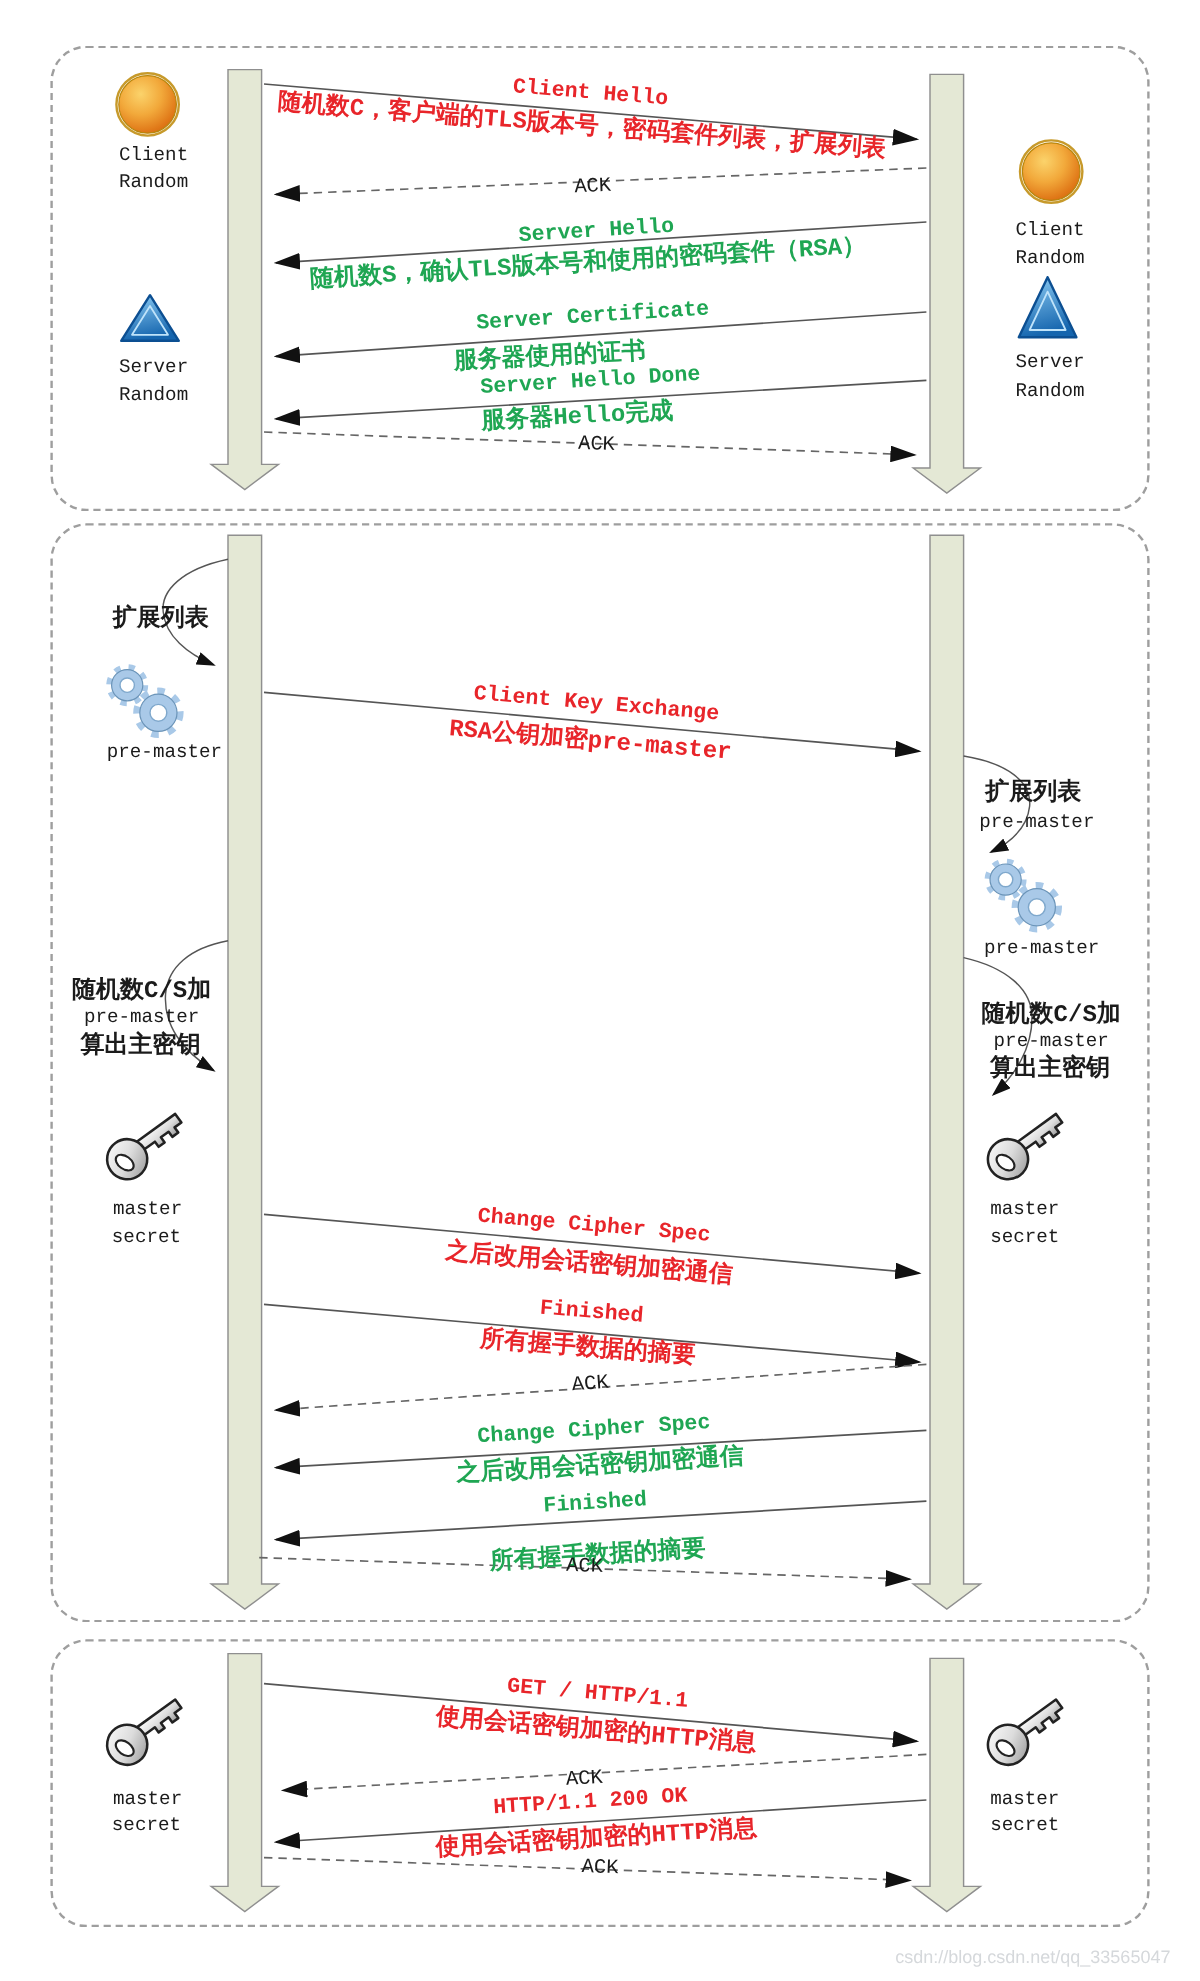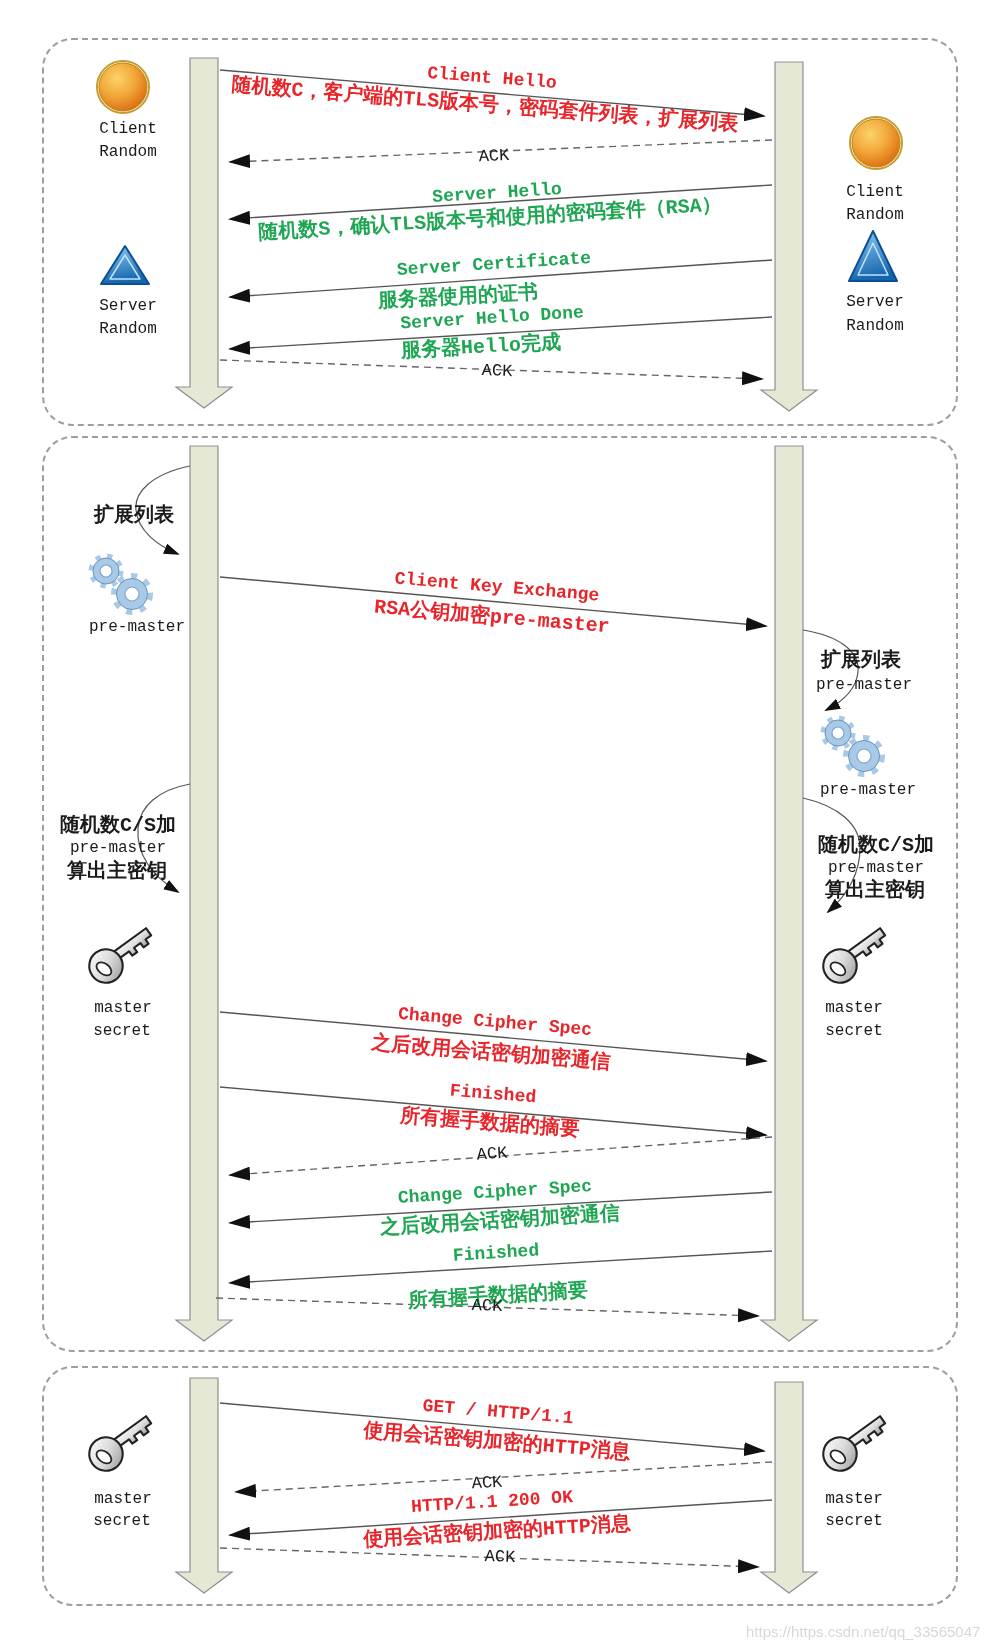--- a/index.html
+++ b/index.html
@@ -182,14 +182,14 @@
   <div class="lbl ack" style="left:487px;top:1483px;--r:-3.2deg">ACK</div>
   <div class="lbl t18 red" style="left:492px;top:1502px;--r:-3.5deg">HTTP/1.1 200 OK</div>
   <div class="lbl cjk red" style="left:497px;top:1531px;--r:-3.5deg">使用会话密钥加密的HTTP消息</div>
   <div class="lbl ack" style="left:500px;top:1557px;--r:2deg">ACK</div>
 
   <div class="lbl s17" style="left:123px;top:1499px">master</div>
   <div class="lbl s17" style="left:122px;top:1521px">secret</div>
   <div class="lbl s17" style="left:854px;top:1499px">master</div>
   <div class="lbl s17" style="left:854px;top:1521px">secret</div>
 
-  <div class="wm" style="left:746px;top:1623px">https://https.csdn.net/qq_33565047</div>
+  <div class="wm" style="left:746px;top:1623px">csdn://blog.csdn.net/qq_33565047</div>
 </div>
 
 </body></html>

